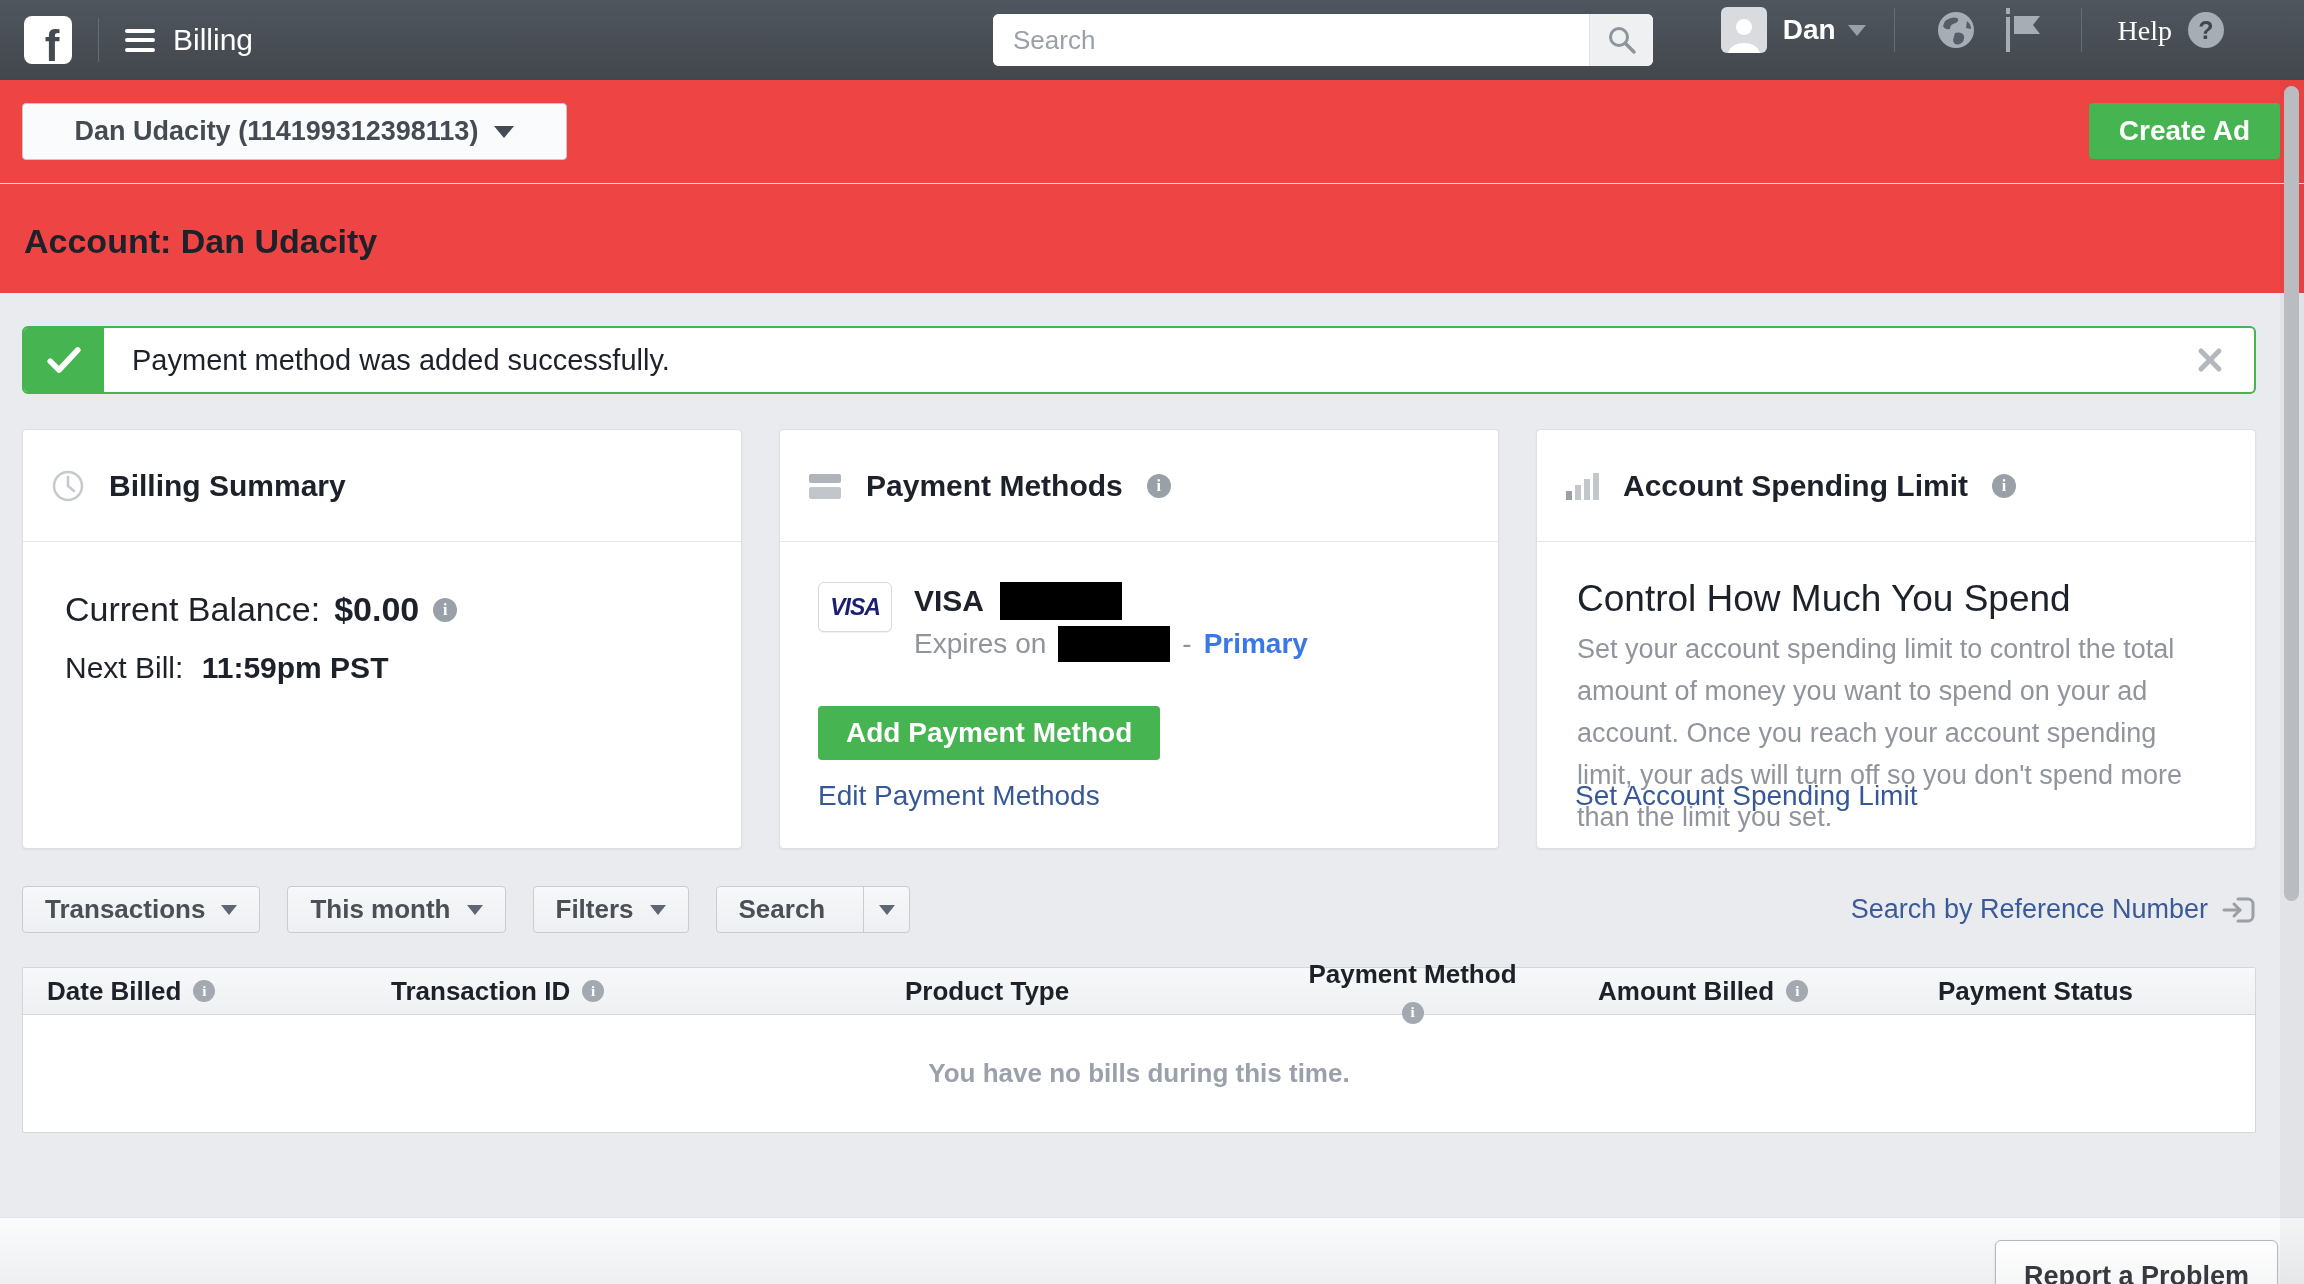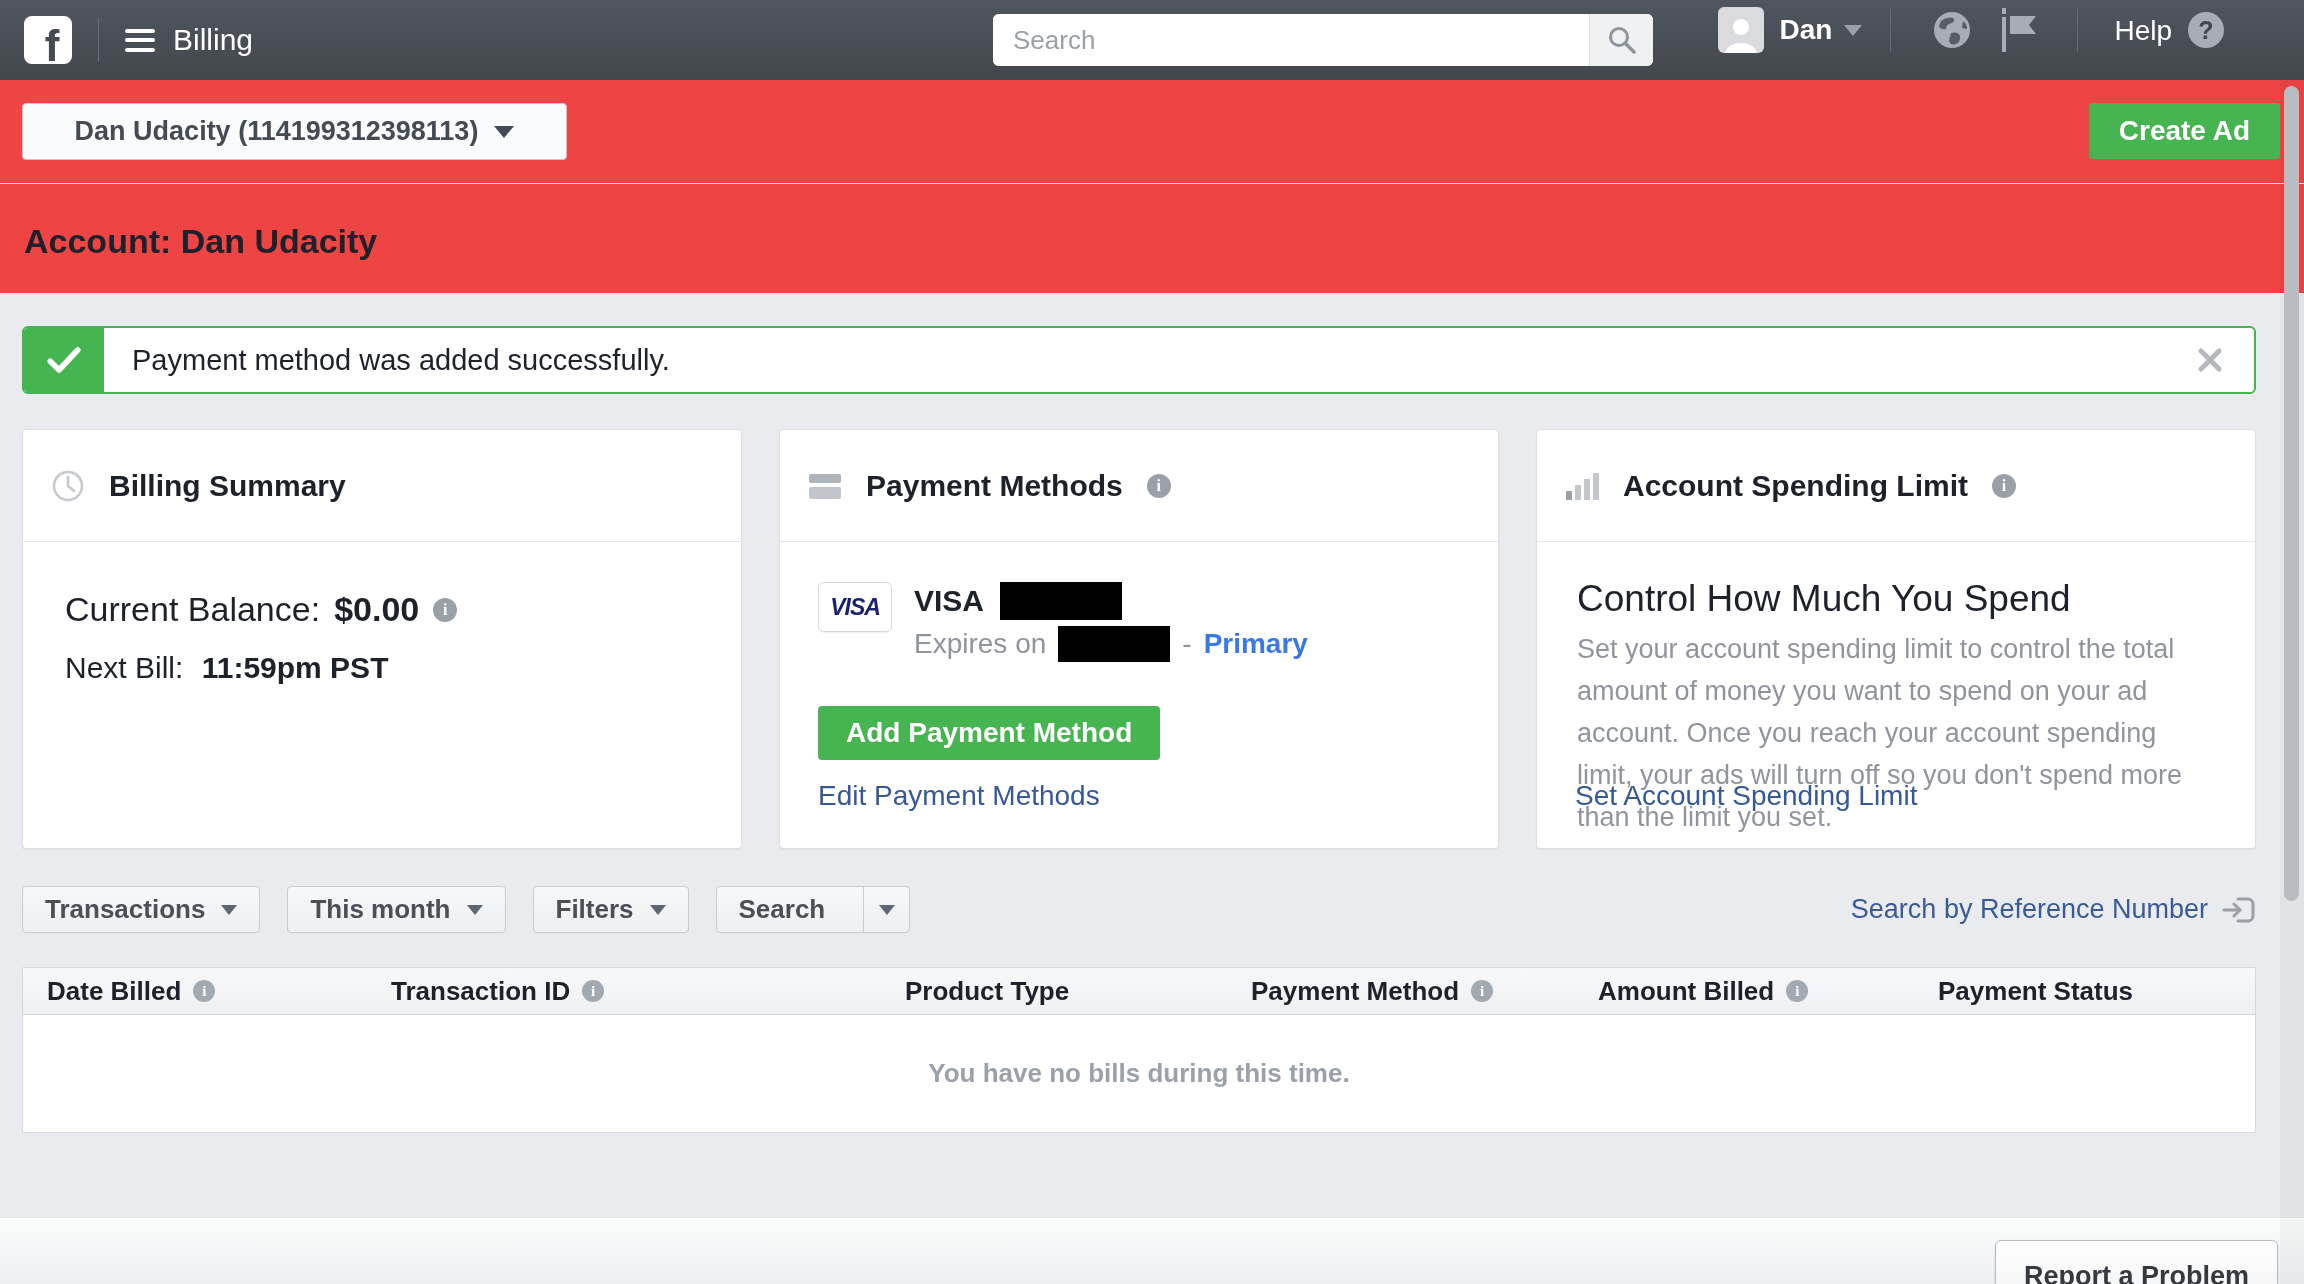--- a/index.html
+++ b/index.html
@@ -27,21 +27,21 @@
                 display:flex; align-items:center; justify-content:center; cursor:pointer; }
 
   .nav-right { position:absolute; right:80px; top:0; height:60px; display:flex; align-items:center; }
   .avatar { width:46px; height:46px; border-radius:6px; background:#d9dbdf; overflow:hidden;
             display:flex; align-items:flex-end; justify-content:center; }
   .nav-user { color:#fff; font-size:28px; font-weight:bold; margin:0 12px 0 16px; }
   .caret { width:0; height:0; border-left:9px solid transparent; border-right:9px solid transparent;
            border-top:11px solid #9aa0a8; }
   .nav-right .nav-divider { margin:0 28px; }
   .nav-icon { display:flex; align-items:center; justify-content:center; margin:0 12px; cursor:pointer; }
-  .nav-help { color:#fff; font-size:28px; margin:1px 16px 0 8px; }
+  .nav-help { color:#fff; font-size:28px; margin:1px 16px 0 8px;font-family:Liberation Serif, serif; }
   .help-circle { width:36px; height:36px; border-radius:50%; background:#a6adb4; color:#42474d;
                  font-size:25px; font-weight:bold; display:flex; align-items:center; justify-content:center; cursor:pointer; }
 
   
   .subheader { background:#ef4444; height:213px; }
   .sub-row { display:flex; justify-content:space-between; align-items:flex-start; padding:23px 24px 0 22px; }
   .account-select { height:57px; min-width:545px; background:#fafbfc; border:1px solid #c5c8cc;
                     border-radius:4px; display:flex; align-items:center; justify-content:center; gap:16px;
                     font-size:27px; font-weight:bold; color:#444b53; cursor:pointer; padding:0 28px; }
   .account-select .caret { border-top-color:#444b53; border-left-width:10px; border-right-width:10px; border-top-width:12px; }
@@ -111,21 +111,21 @@
   .toolbar-spacer { flex:1; }
   .ref-link { display:flex; align-items:center; gap:14px; color:#3a5a98; font-size:27px; text-decoration:none; }
 
   
   .table { margin-top:34px; border:1px solid #d3d6da; border-radius:2px; background:#fff; }
   .thead { display:flex; height:47px; background:linear-gradient(#f7f8f9,#eef0f2);
            border-bottom:1px solid #d3d6da; align-items:center; }
   .th { display:flex; align-items:center; gap:12px; padding-left:24px; font-size:26px;
         font-weight:bold; color:#1d2129; flex:none; }
   .th .info-i { width:22px; height:22px; font-size:15px; background:#a3a9b1; }
-  .th-1{width:344px;} .th-2{width:514px;} .th-3{width:346px;} .th-4{width:347px;} .th-5{width:340px;} .th-6{flex:1;}
+  .th-1{width:344px;} .th-2{width:514px;} .th-3{width:346px;} .th-4{width:347px;flex-direction:column;} .th-5{width:340px;} .th-6{flex:1;}
   .tempty { height:117px; display:flex; align-items:center; justify-content:center;
             font-size:26px; font-weight:bold; color:#9aa1ab; }
 
   
   .footer { position:absolute; left:0; right:0; bottom:0; height:67px;
             background:linear-gradient(#fbfcfc,#edeff1); border-top:1px solid #e3e5e8; }
   .report-btn { position:absolute; top:22px; right:26px; height:72px; padding:0 28px;
                 background:linear-gradient(#ffffff,#f0f1f3); border:1px solid #b6bac0;
                 border-radius:6px; font-size:27px; font-weight:bold; color:#36393f;
                 box-shadow:0 1px 2px rgba(0,0,0,0.15); cursor:pointer;

